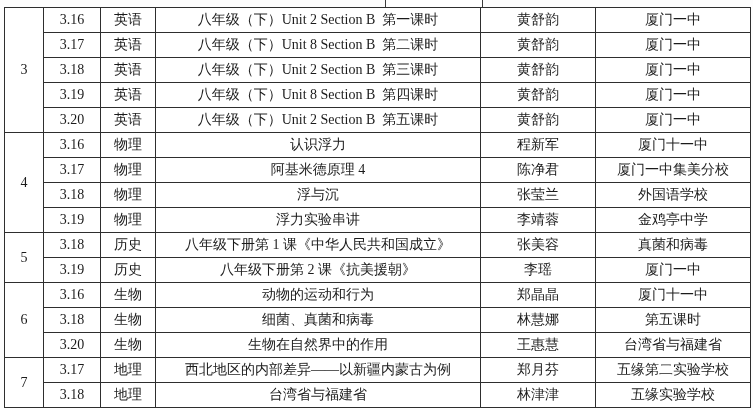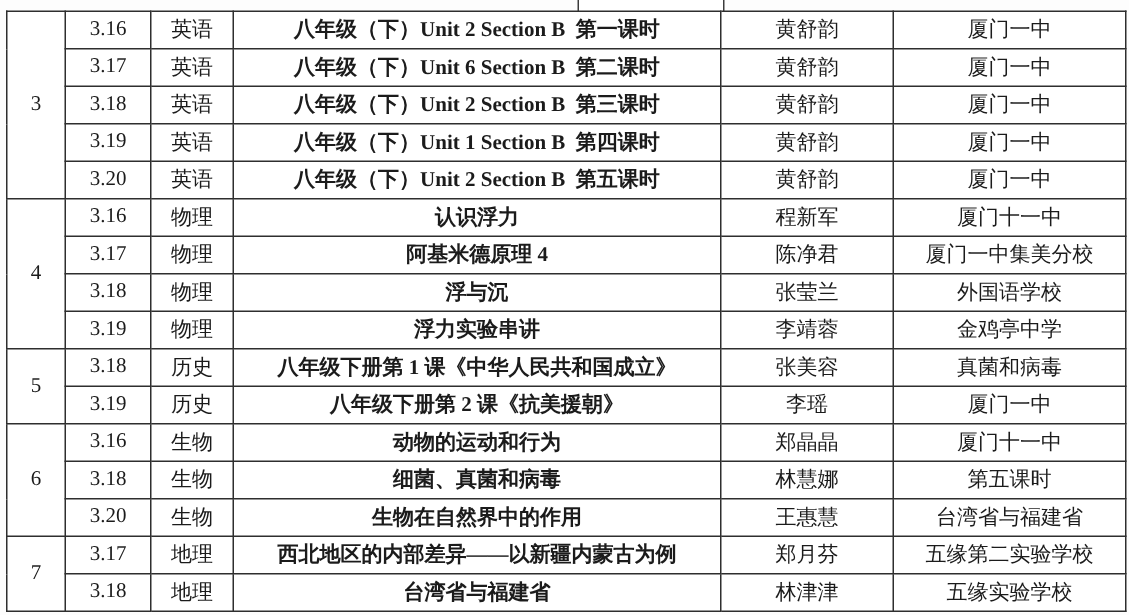--- a/index.html
+++ b/index.html
@@ -33,21 +33,20 @@
     vertical-align:middle;
     padding:0;
     background:#ffffff;
     overflow:hidden;
   }
   table.sched tr{height:25px;}
   td.c-title{
     text-align:left;
     padding-left:7px;
     white-space:pre;
-    font-weight:bold;
   }
   td.c-group{font-size:14px;}
 </style>
 </head>
 <body>
 
 <div class="screen">
   <div class="notch"></div>
   <table class="sched">
     <colgroup>
@@ -63,35 +62,35 @@
           <td rowspan="5" class="c-group">3</td>
           <td class="c-date">3.16</td>
           <td class="c-subject">英语</td>
           <td class="c-title">八年级（下）Unit 2 Section B  第一课时</td>
           <td class="c-teacher">黄舒韵</td>
           <td class="c-school">厦门一中</td>
         </tr>
         <tr>
           <td class="c-date">3.17</td>
           <td class="c-subject">英语</td>
-          <td class="c-title">八年级（下）Unit 6 Section B  第二课时</td>
+          <td class="c-title">八年级（下）Unit 8 Section B  第二课时</td>
           <td class="c-teacher">黄舒韵</td>
           <td class="c-school">厦门一中</td>
         </tr>
         <tr>
           <td class="c-date">3.18</td>
           <td class="c-subject">英语</td>
           <td class="c-title">八年级（下）Unit 2 Section B  第三课时</td>
           <td class="c-teacher">黄舒韵</td>
           <td class="c-school">厦门一中</td>
         </tr>
         <tr>
           <td class="c-date">3.19</td>
           <td class="c-subject">英语</td>
-          <td class="c-title">八年级（下）Unit 1 Section B  第四课时</td>
+          <td class="c-title">八年级（下）Unit 8 Section B  第四课时</td>
           <td class="c-teacher">黄舒韵</td>
           <td class="c-school">厦门一中</td>
         </tr>
         <tr>
           <td class="c-date">3.20</td>
           <td class="c-subject">英语</td>
           <td class="c-title">八年级（下）Unit 2 Section B  第五课时</td>
           <td class="c-teacher">黄舒韵</td>
           <td class="c-school">厦门一中</td>
         </tr>

